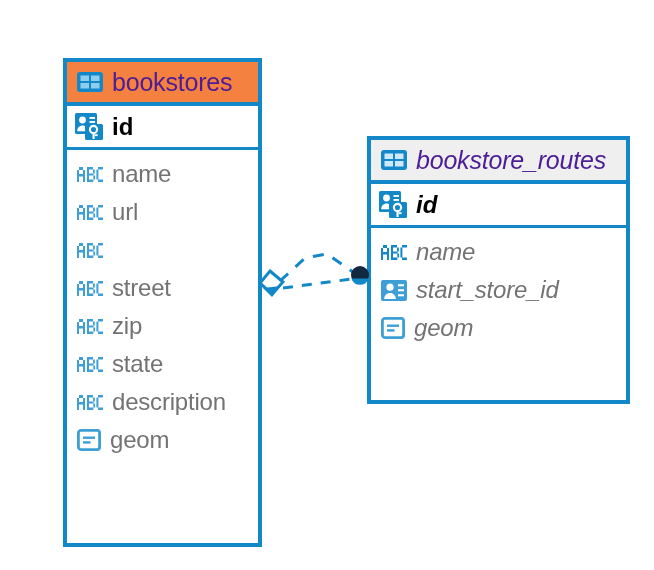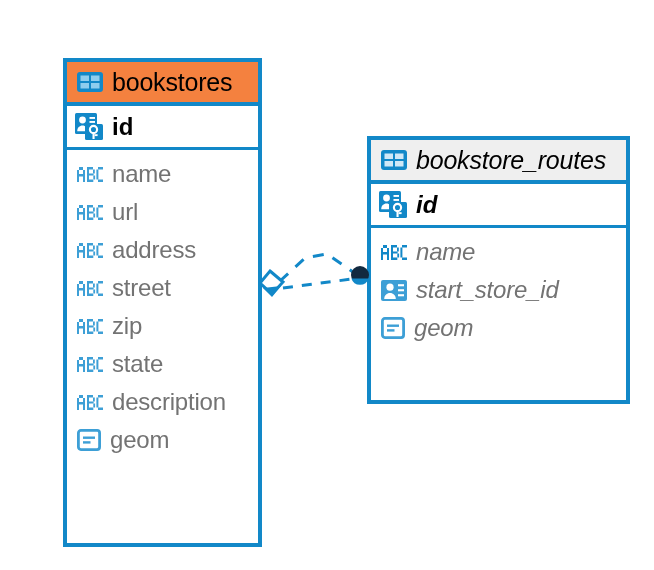--- a/index.html
+++ b/index.html
@@ -31,21 +31,21 @@
     gap: 9px;
     padding: 0 10px;
     height: 44px;
     border-bottom: 4px solid #1288c8;
   }
   .entity-header.accent-orange { background: #f4813f; }
   .entity-header.accent-gray   { background: #efefef; }
 
   .entity-title {
     font-size: 25px;
-    color: #000000;
+    color: #4c1d95;
     line-height: 1;
     white-space: nowrap;
     letter-spacing: -0.2px;
   }
 
   
   .pk-row {
     box-sizing: border-box;
     display: flex;
     align-items: center;
@@ -198,21 +198,20 @@
             <rect x="16" y="2.5" width="1.8" height="4"></rect>
               <rect x="12" y="6.5" width="4.6" height="2"></rect>
             <rect x="16.3" y="8.5" width="1.8" height="4"></rect>
               <rect x="12" y="12.5" width="4.3" height="2.5"></rect>
             <rect x="21" y="0" width="5" height="2.5"></rect>
               <rect x="19.4" y="2.5" width="2" height="10"></rect>
             <rect x="21" y="12.5" width="5" height="2.5"></rect>
           </g>
         </svg>
       </span>
-      <span class="field-label">address</span>
     </div>
 
     <div class="field-row">
       <span class="icon icon-abc">
         <svg viewBox="0 0 26 15" width="26" height="15" xmlns="http://www.w3.org/2000/svg">
           <g fill="#3d9fd6">
             <rect x="0" y="3" width="2" height="12"></rect>
               <rect x="2" y="0" width="4" height="3"></rect>
             <rect x="6" y="3" width="2" height="12"></rect>
               <rect x="2" y="7" width="4" height="2.5"></rect>

